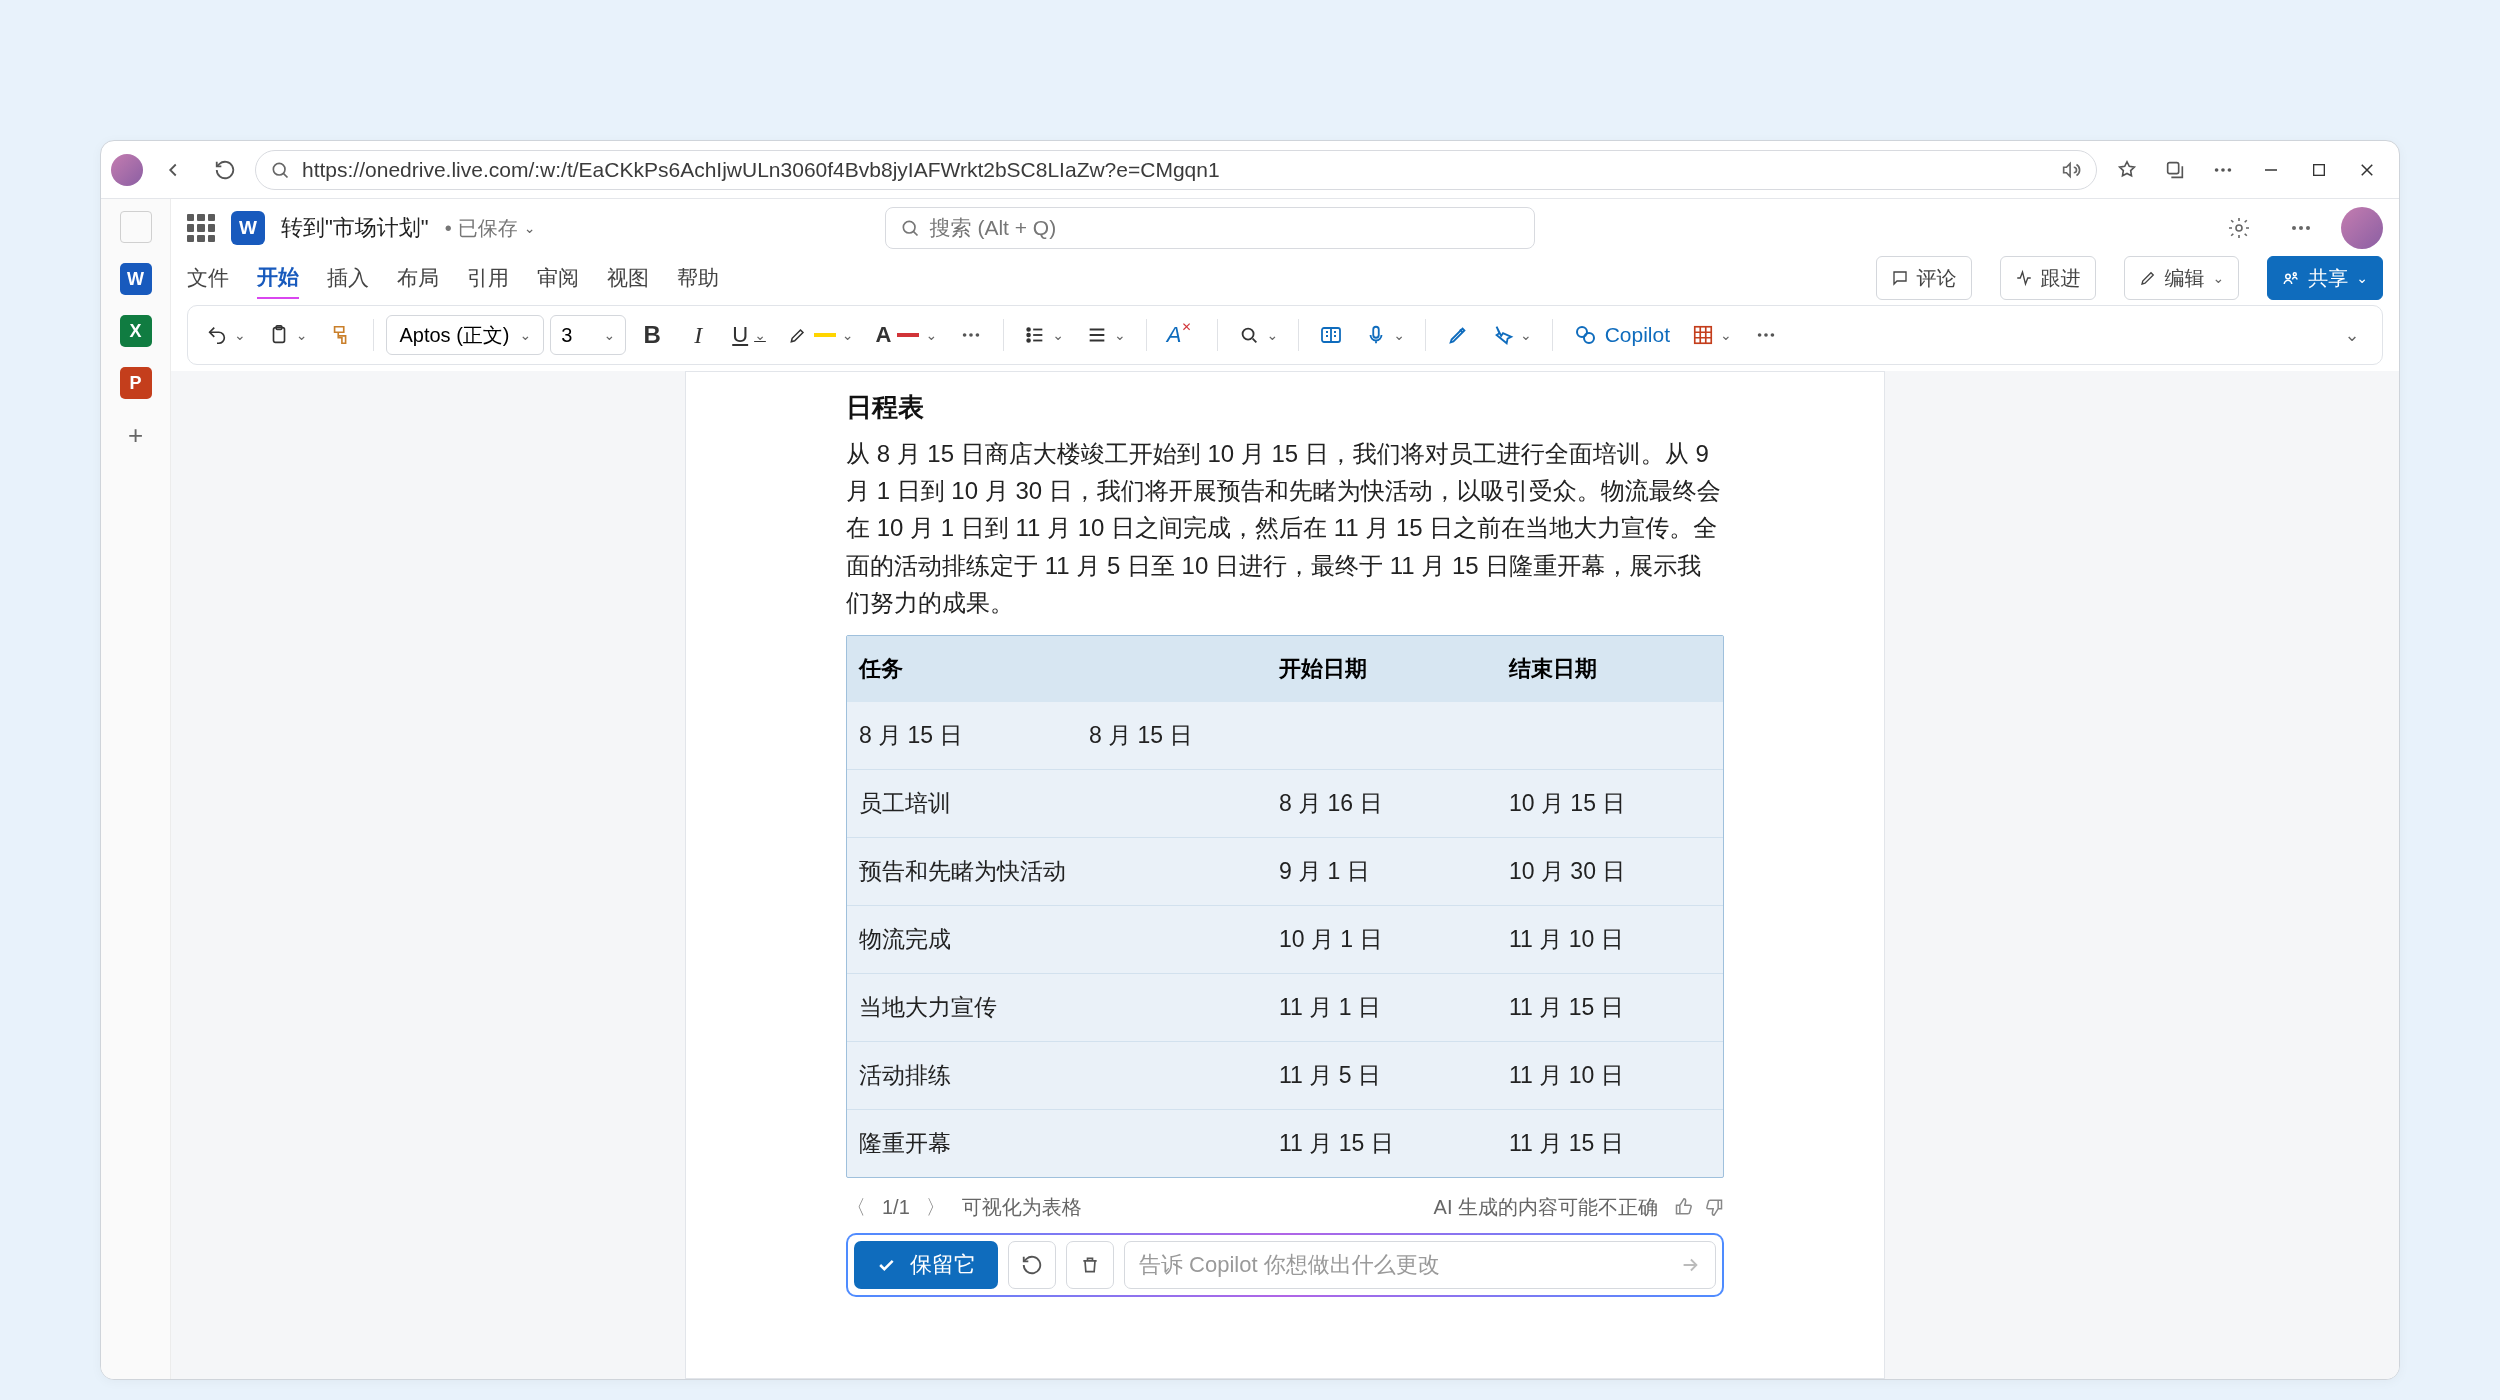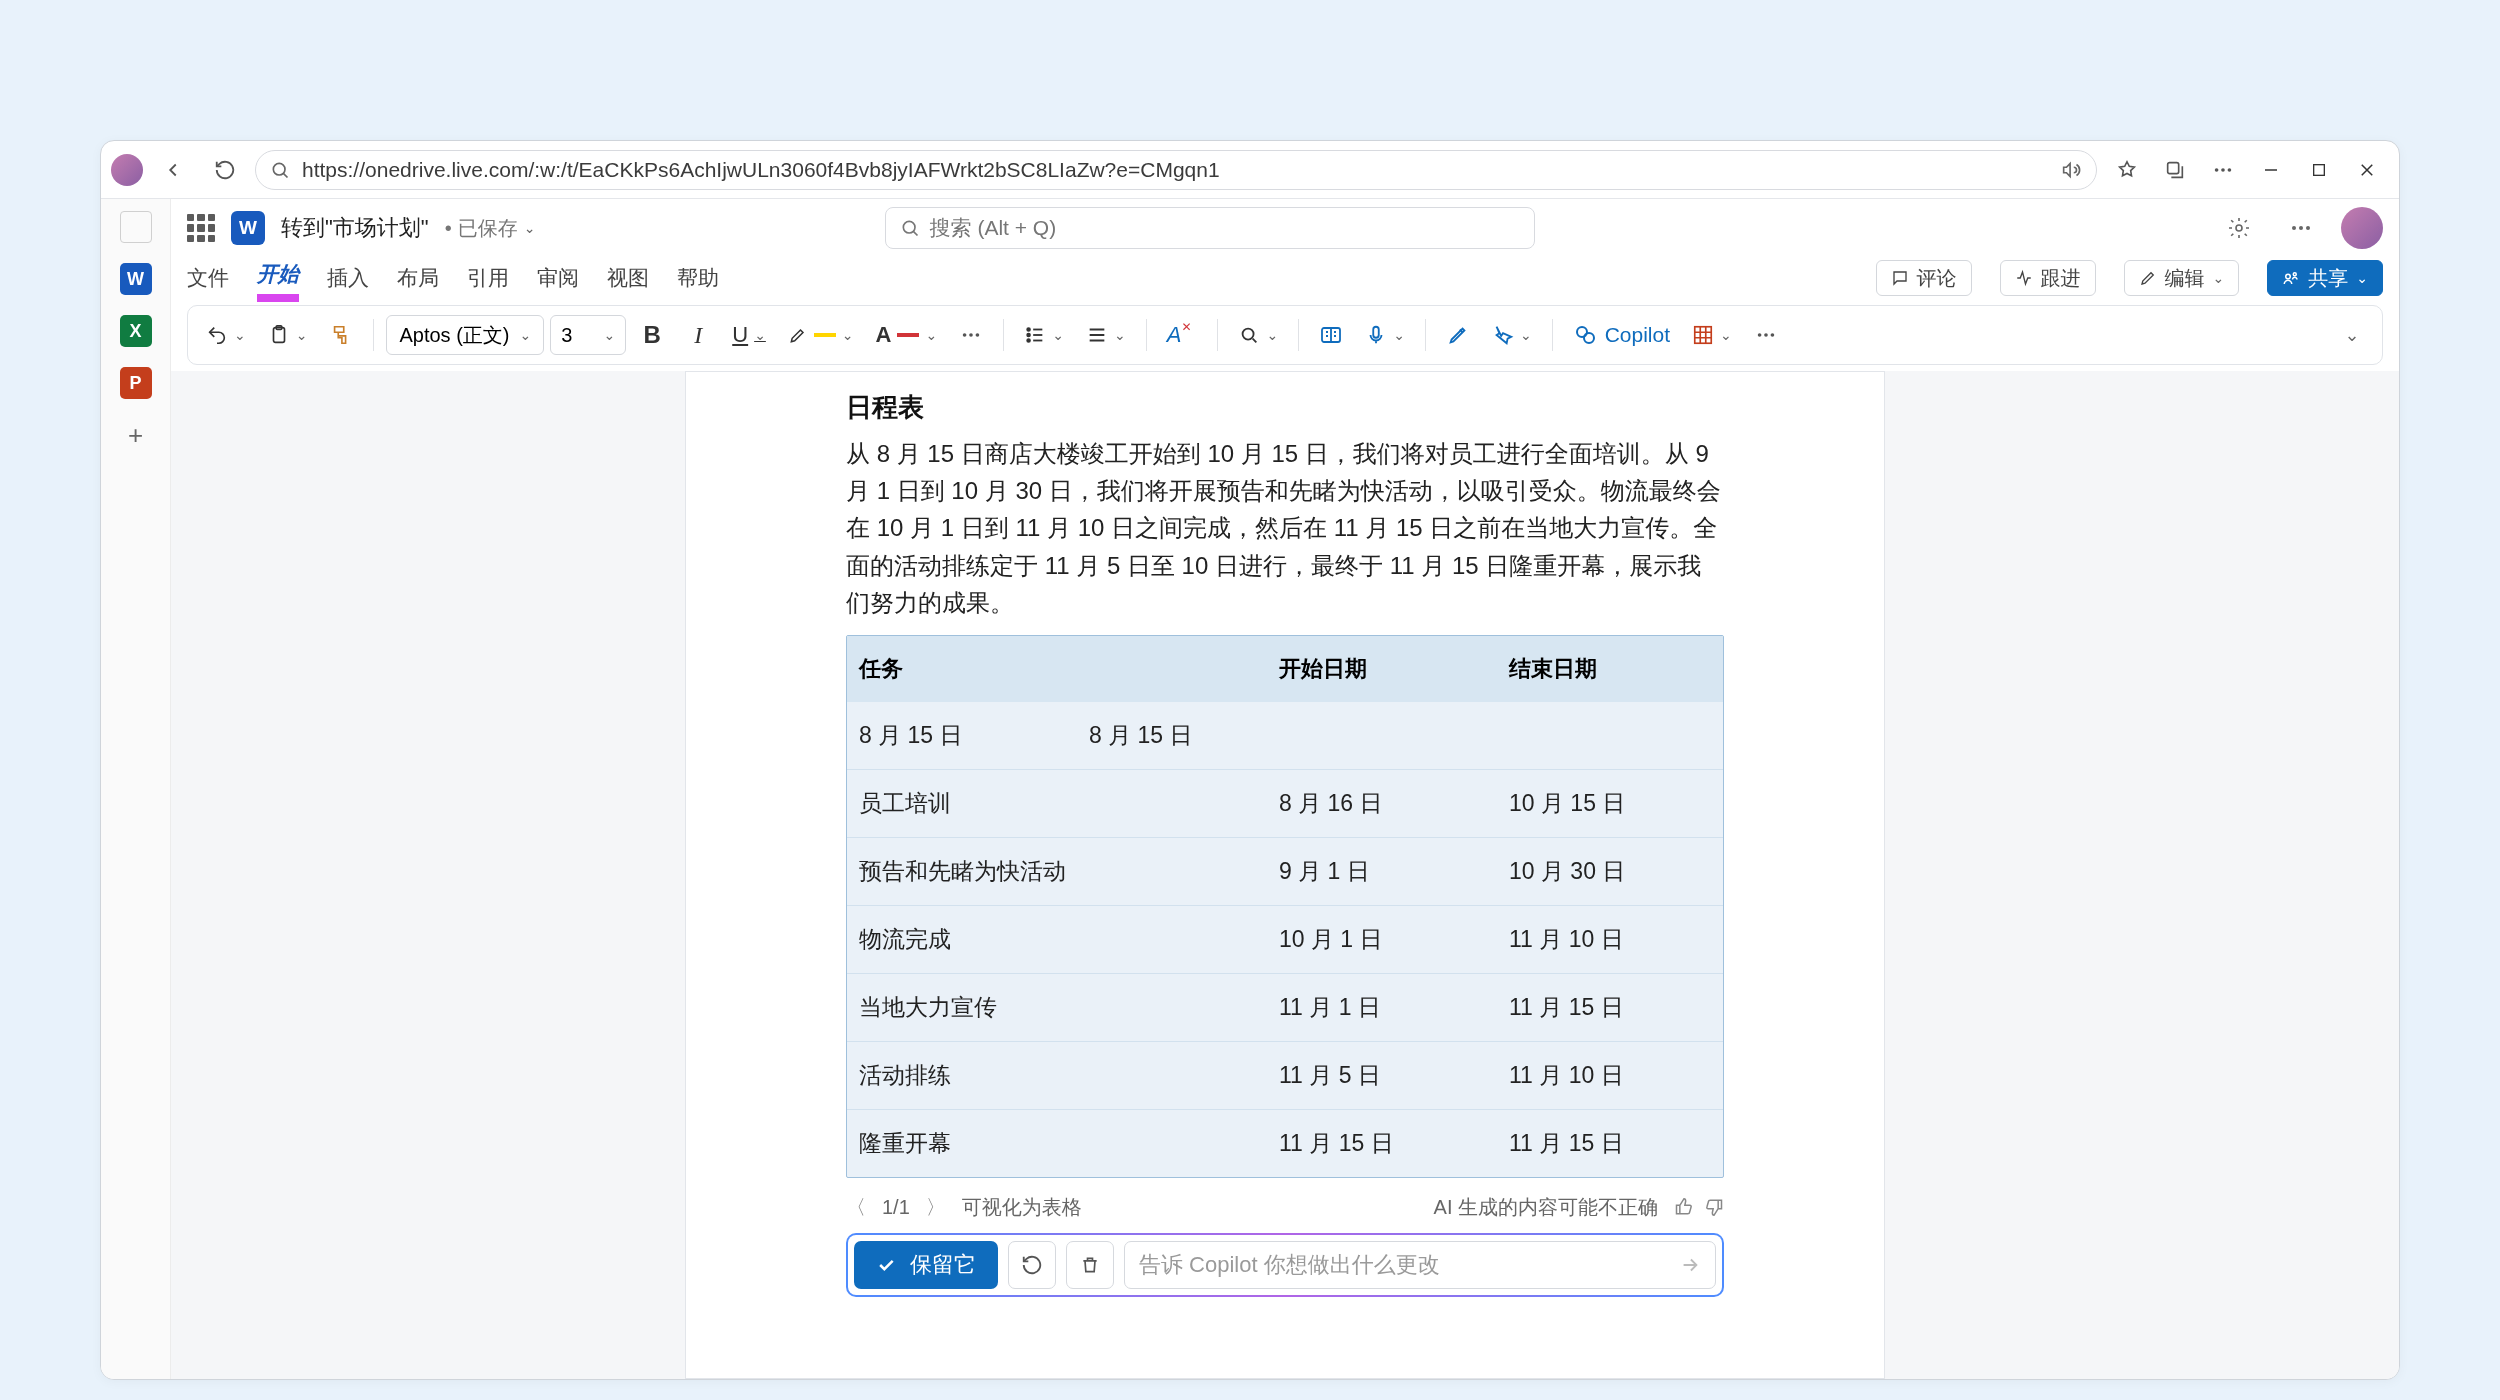--- a/index.html
+++ b/index.html
@@ -33,23 +33,23 @@
 .doc-logo { width:34px; height:34px; border-radius:6px; background:#185abd; color:#fff; font-weight:700; display:flex; align-items:center; justify-content:center; font-size:19px; }
 .doc-title { font-size:22px; color:#222; }
 .doc-saved { font-size:20px; color:#767676; display:flex; align-items:center; gap:6px; }
 .search-box { margin-left:auto; margin-right:auto; width:650px; height:42px; border:1px solid #d8dadf; border-radius:8px; display:flex; align-items:center; padding:0 14px; gap:10px; color:#767676; font-size:21px; }
 .title-right { margin-left:auto; display:flex; align-items:center; gap:18px; }
 .avatar-lg { width:42px; height:42px; border-radius:50%; background:linear-gradient(135deg,#c47db0,#8b5fa3); }
 
 
 .menu-row { height:42px; display:flex; align-items:center; padding:0 16px; gap:28px; border-bottom:none; }
 .menu-item { font-size:21px; color:#444; cursor:pointer; padding:6px 0; }
-.menu-item.active { color:#185abd; border-bottom:8px solid #d946ef; font-weight:600;font-style:italic; }
+.menu-item.active { color:#185abd; border-bottom:2px solid #d946ef; font-weight:600; }
 .menu-spacer { flex:1; }
-.pill-btn { height:36px; padding:0 14px; border:1px solid #d4d7dc; border-radius:6px; display:flex; align-items:center; gap:8px; font-size:20px; color:#444; cursor:pointer; background:#fff; }
+.pill-btn { height:44px; padding:0 14px; border:1px solid #d4d7dc; border-radius:6px; display:flex; align-items:center; gap:8px; font-size:20px; color:#444; cursor:pointer; background:#fff; }
 .pill-btn.primary { background:#0f6cbd; color:#fff; border-color:#0f6cbd; }
 .pill-btn svg, .pill-btn .ico { width:18px; height:18px; }
 
 
 .ribbon { height:60px; margin:6px 16px; border:1px solid #e1e4e9; border-radius:10px; display:flex; align-items:center; padding:0 10px; gap:6px; }
 .r-btn { height:40px; min-width:40px; padding:0 8px; border-radius:6px; display:flex; align-items:center; justify-content:center; gap:6px; cursor:pointer; color:#333; font-size:20px; }
 .r-sep { width:1px; height:32px; background:#e0e2e6; margin:0 6px; }
 .font-sel { height:40px; border:1px solid #d4d7dc; border-radius:6px; padding:0 12px; display:flex; align-items:center; gap:10px; font-size:20px; }
 .size-sel { height:40px; width:76px; border:1px solid #d4d7dc; border-radius:6px; padding:0 10px; display:flex; align-items:center; justify-content:space-between; font-size:20px; }
 .swatch-yellow { display:inline-block; width:22px; height:4px; background:#ffd500; }

